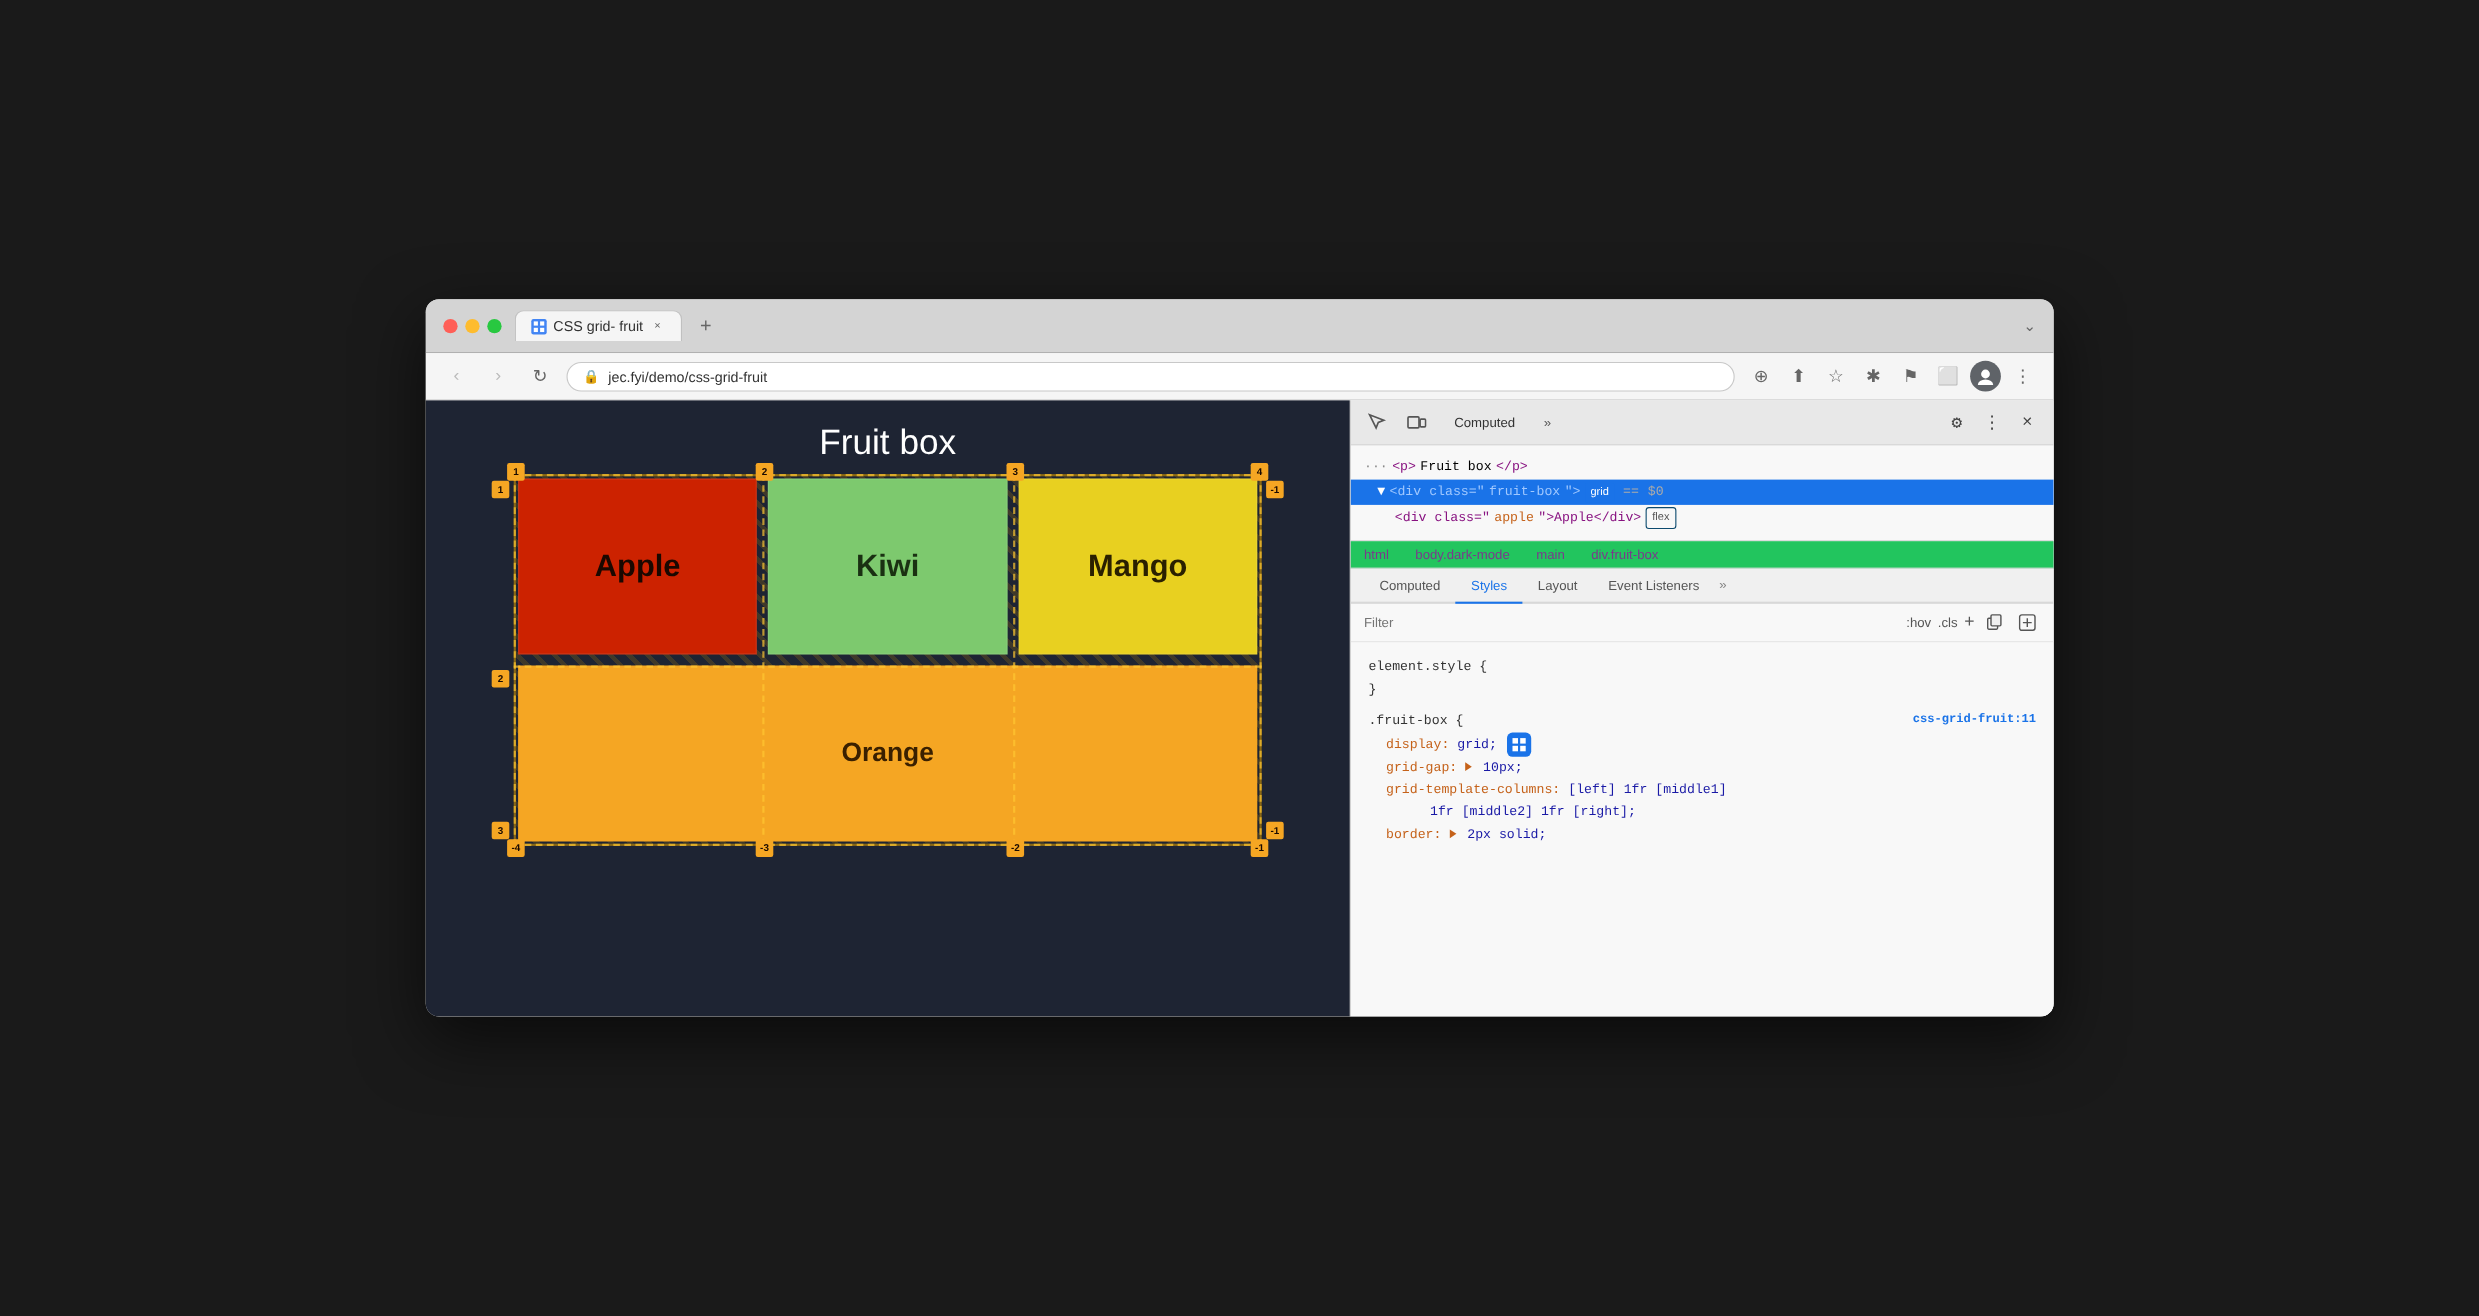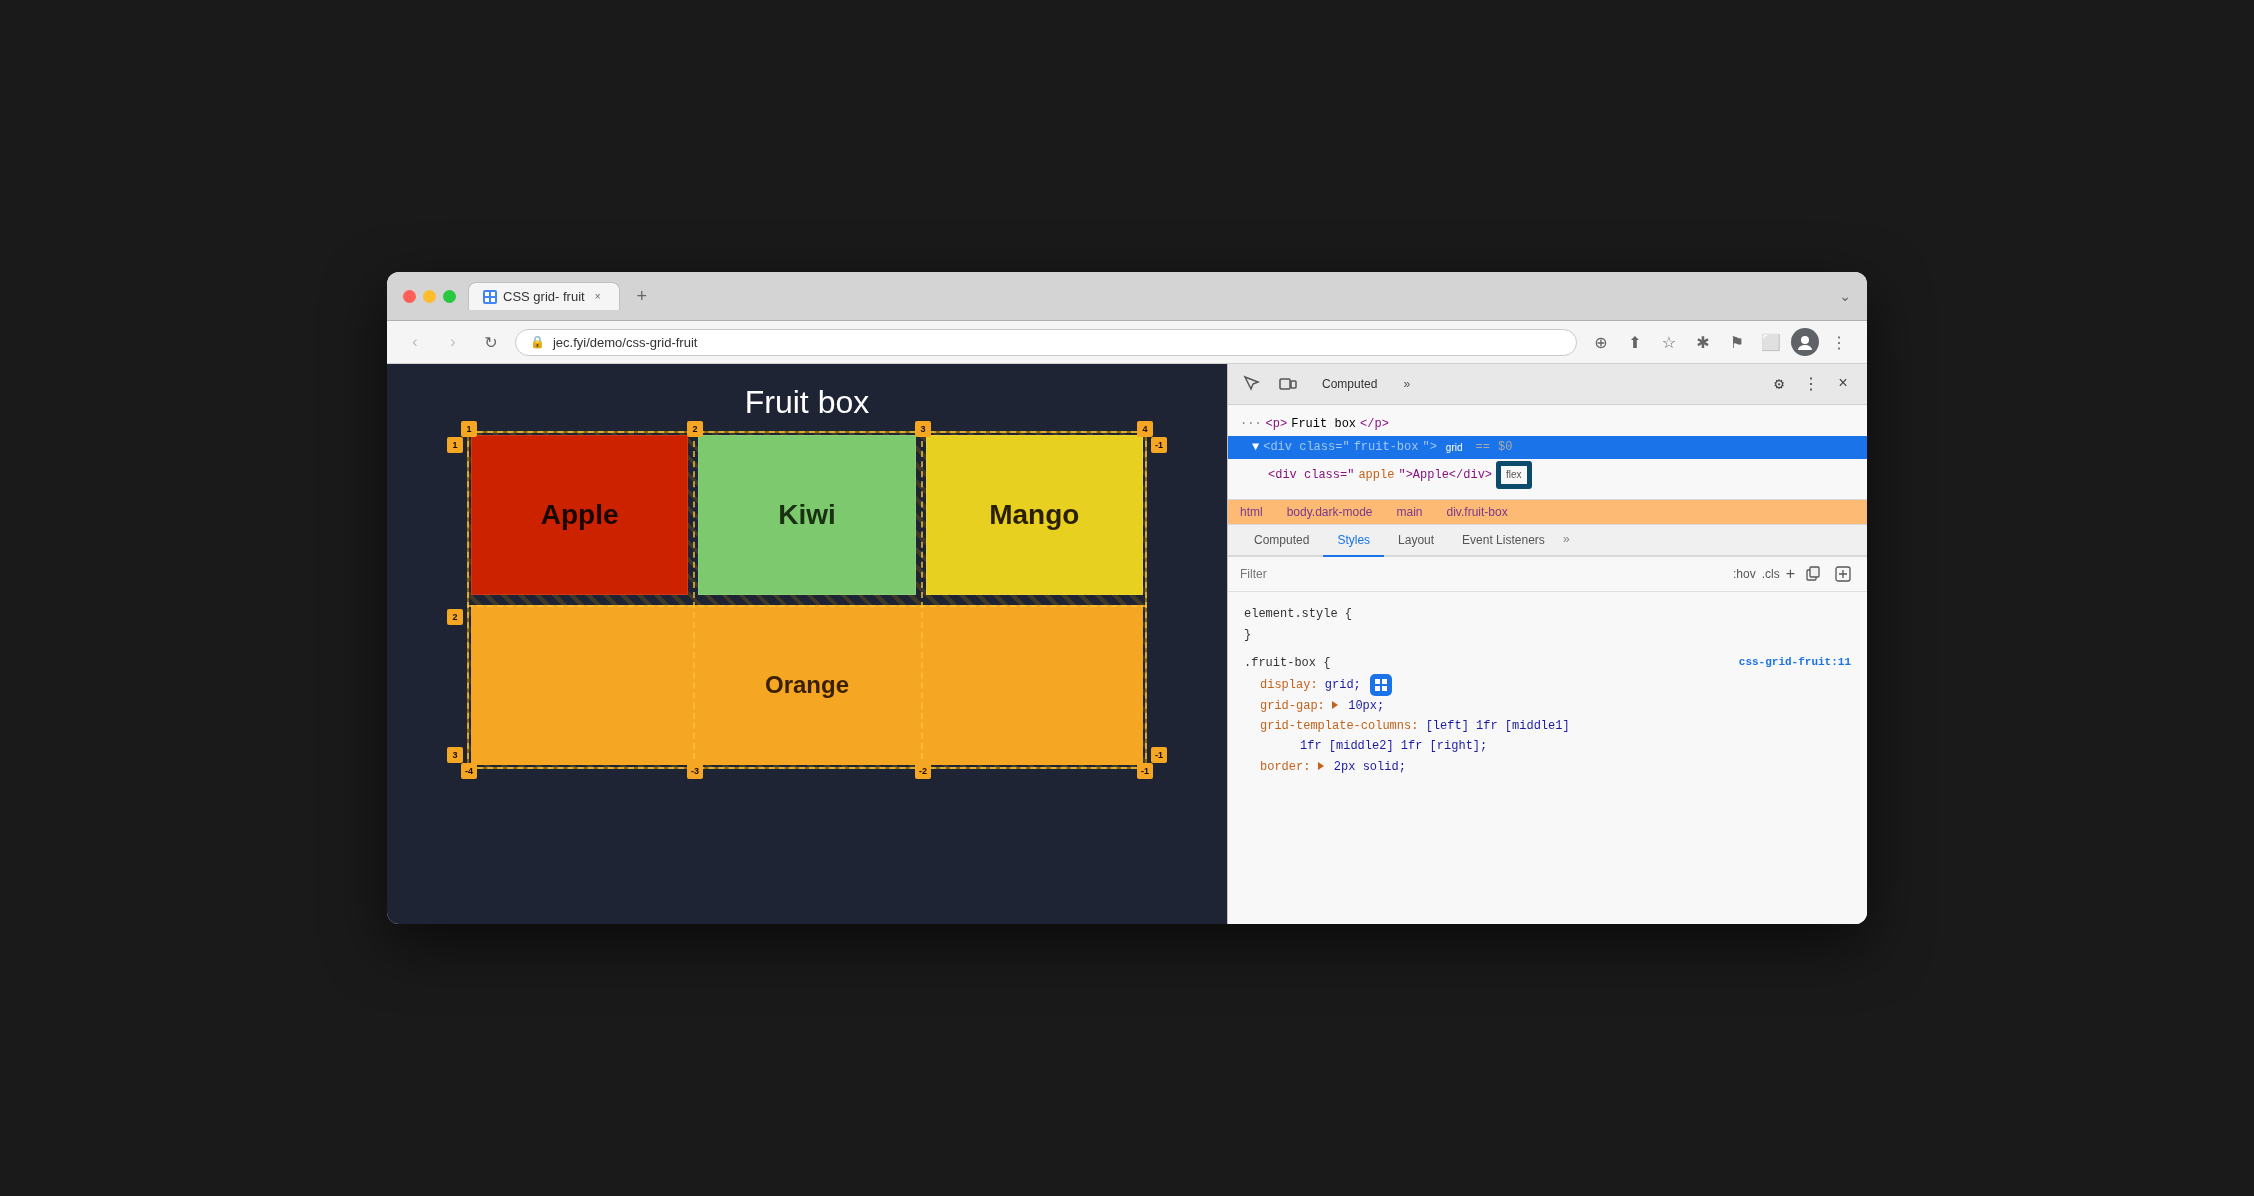--- a/index.html
+++ b/index.html
@@ -291,32 +291,32 @@
     .badge-grid {
       background: #1a73e8;
       color: white;
       font-size: 10px;
       padding: 1px 5px;
       border-radius: 3px;
       font-family: -apple-system, sans-serif;
     }
     .badge-flex {
       background: transparent;
-      border: 5px solid #0c4a6e;
+      border: 1px solid #0c4a6e;
       color: #555;
       font-size: 10px;
       padding: 1px 5px;
       border-radius: 3px;
       font-family: -apple-system, sans-serif;
     }
     
     .breadcrumb {
       padding: 5px 12px;
       font-size: 12px;
-      background: #fdba74;
+      background: #22c55e;
       border-bottom: 1px solid #d8d8d8;
       display: flex;
       gap: 10px;
       font-family: -apple-system, sans-serif;
     }
     .bc-item { color: #7a3a8c; cursor: pointer; }
     .bc-sep { color: #888; padding: 0 2px; }
     
     .styles-tabs {
       display: flex;

